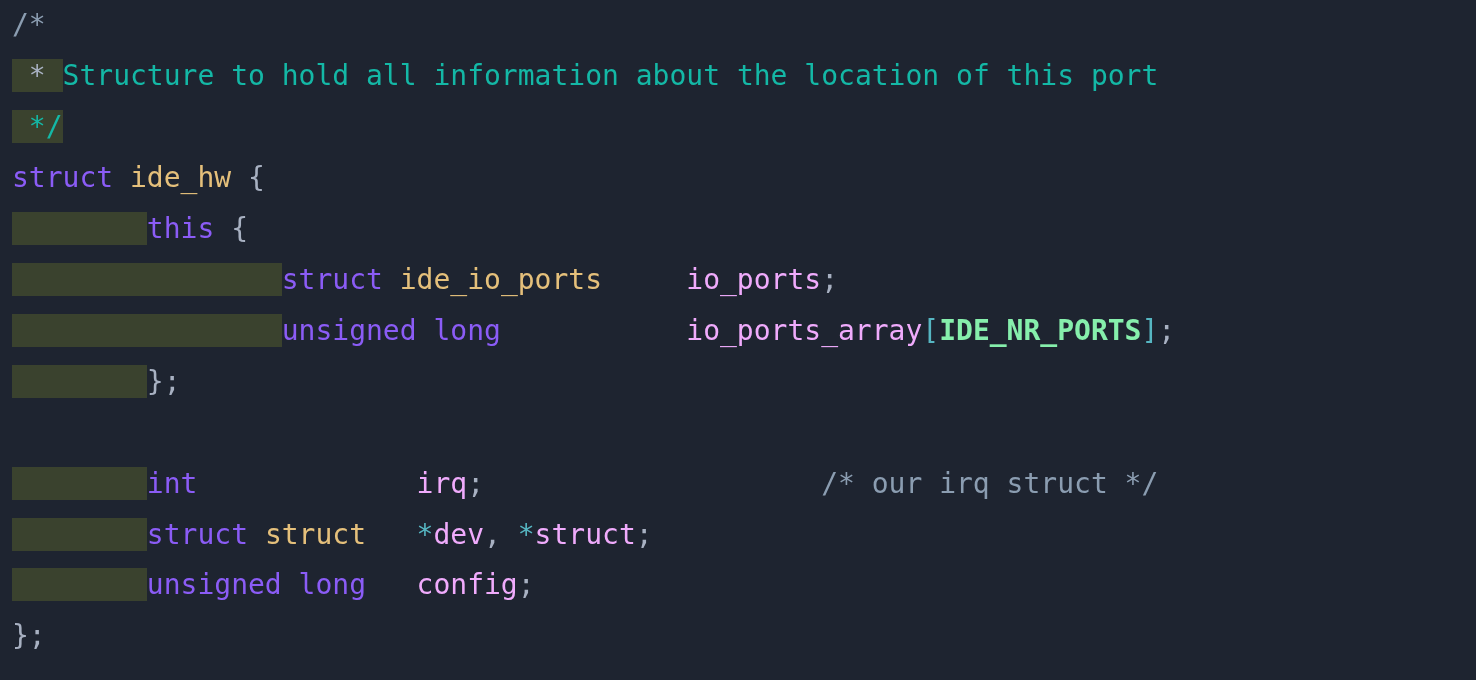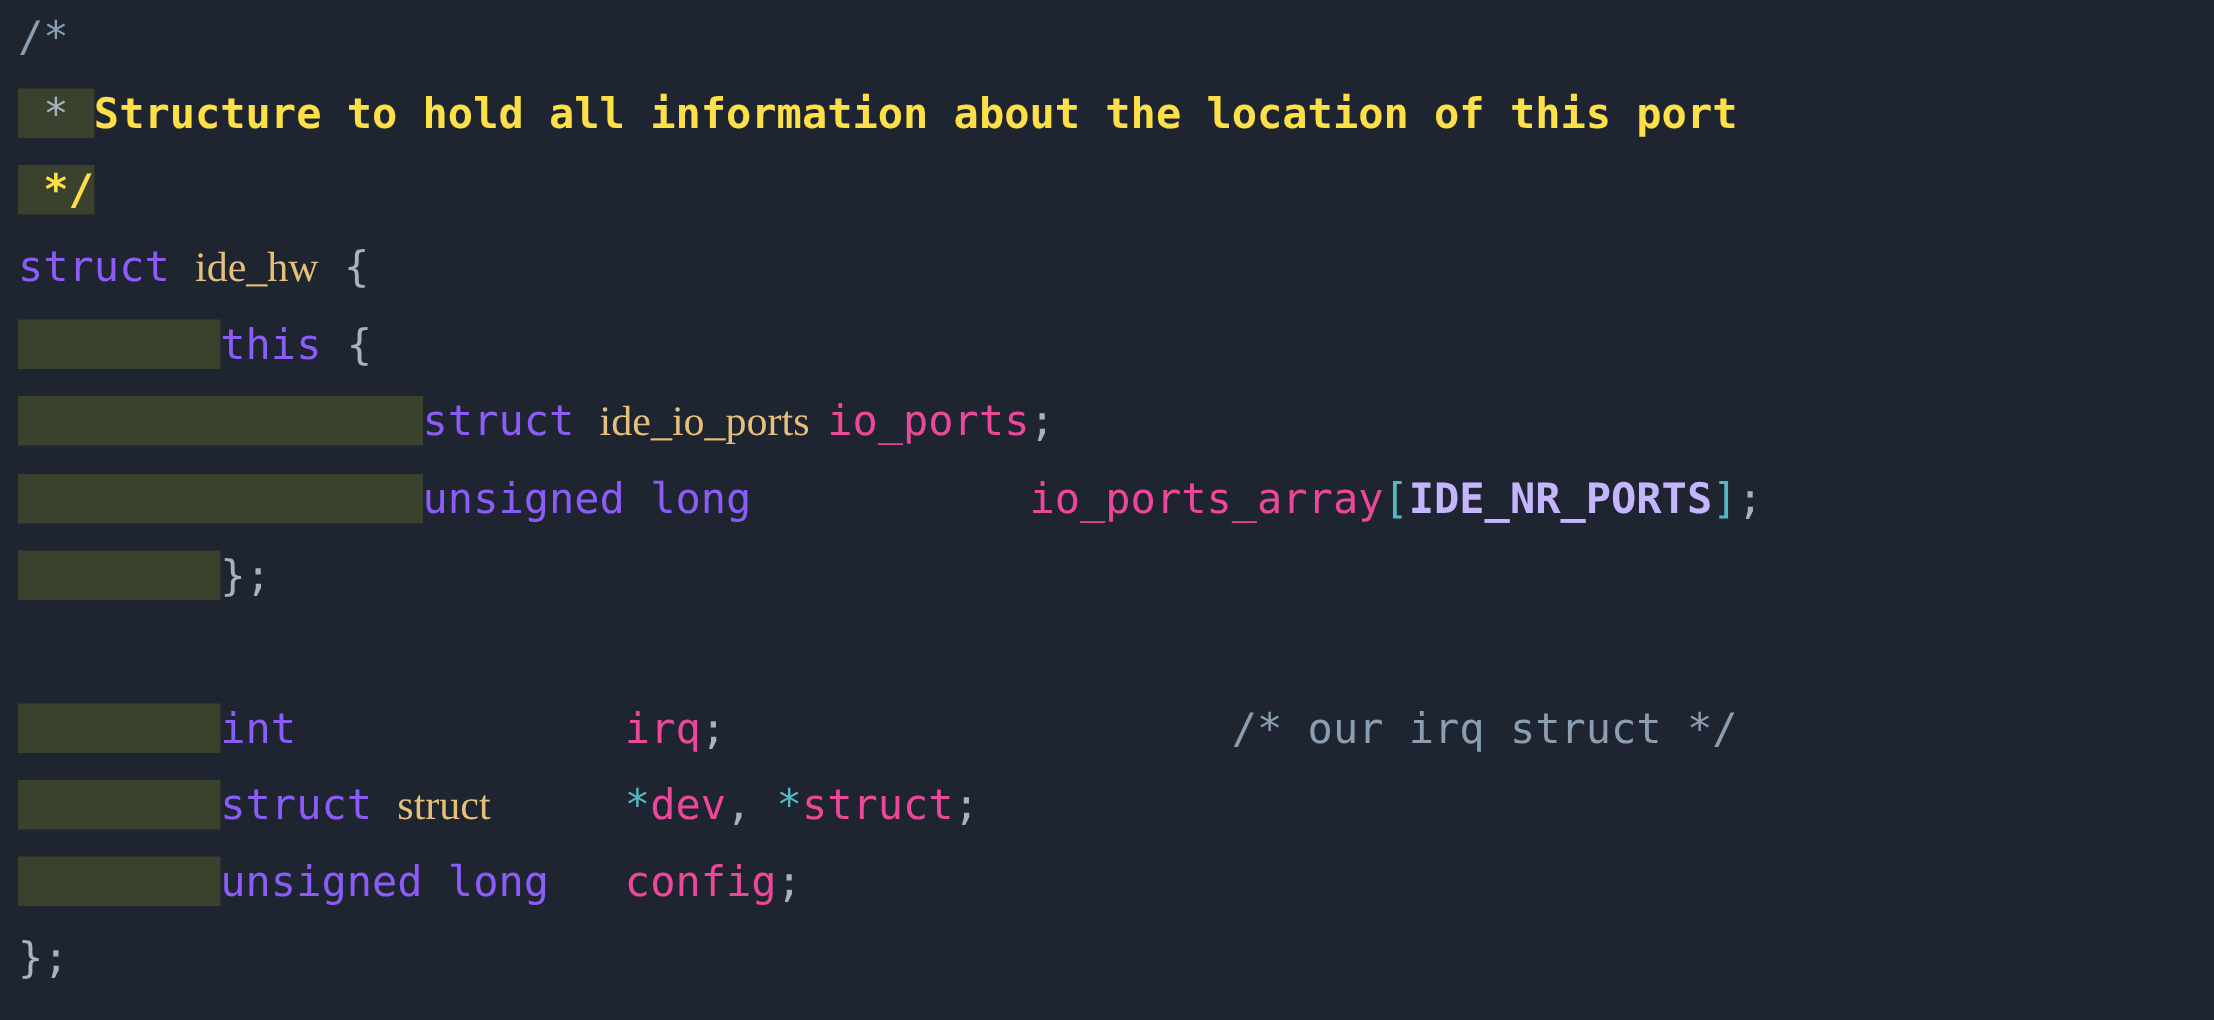--- a/index.html
+++ b/index.html
@@ -16,27 +16,27 @@
     font-family: "SFMono-Regular", "Menlo", "DejaVu Sans Mono", Consolas, monospace;
     font-size: 28px;
     line-height: 1.82;
     color: #a8b1c2;
     white-space: pre;
   }
   
   .hl { background: #3a422e; }
   
   .cmt  { color: #8b9db1; }      
-  .cmtg { color: #fde047; font-weight: bold; }      
+  .cmtg { color: #14b8a6; }      
   .kw   { color: #8b5cf6; }      
-  .ty   { color: #e5c07b; font-family: Liberation Serif, serif; }      
-  .id   { color: #ec4899; text-align: right; }      
+  .ty   { color: #e5c07b; }      
+  .id   { color: #f0abfc; text-align: right; }      
   .op   { color: #56b6c2; }      
   .pn   { color: #a8b1c2; }      
-  .mac  { color: #c4b5fd; font-weight: bold; } 
+  .mac  { color: #86efac; font-weight: bold; } 
 </style>
 </head>
 <body>
 
 <pre class="code"><span><span class="cmt">/*</span></span>
 <span><span class="hl"> * </span><span class="cmtg">Structure to hold all information about the location of this port</span></span>
 <span><span class="hl cmtg"> */</span></span>
 <span><span class="kw">struct</span> <span class="ty">ide_hw</span><span class="pn"> {</span></span>
 <span><span class="hl">	</span><span class="kw">this</span><span class="pn"> {</span></span>
 <span><span class="hl">		</span><span class="kw">struct</span> <span class="ty">ide_io_ports</span>	<span class="id">io_ports</span><span class="pn">;</span></span>

